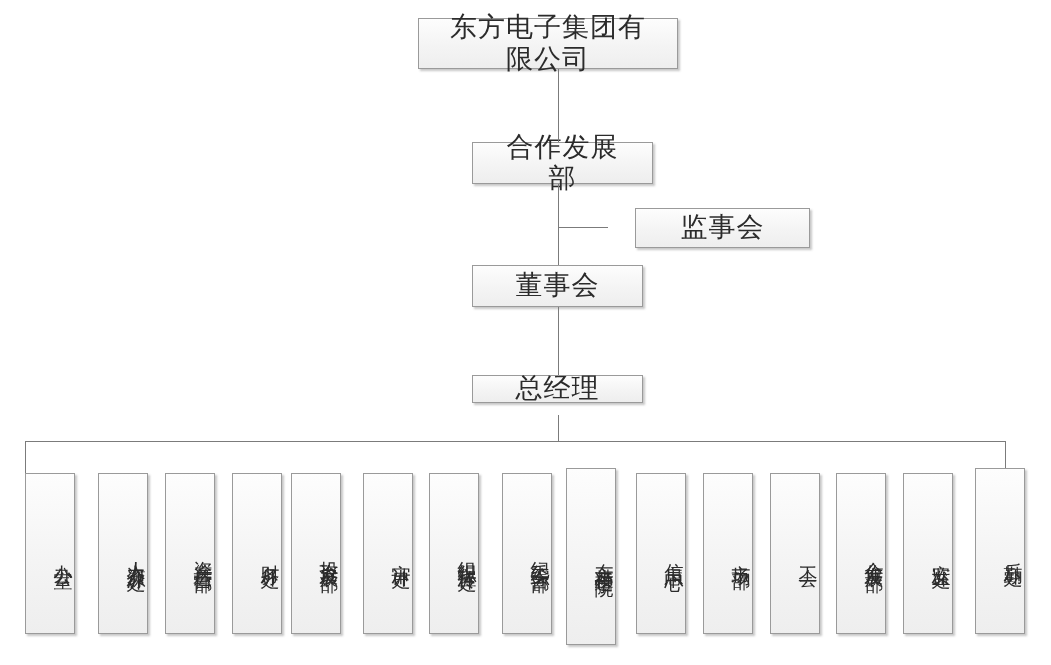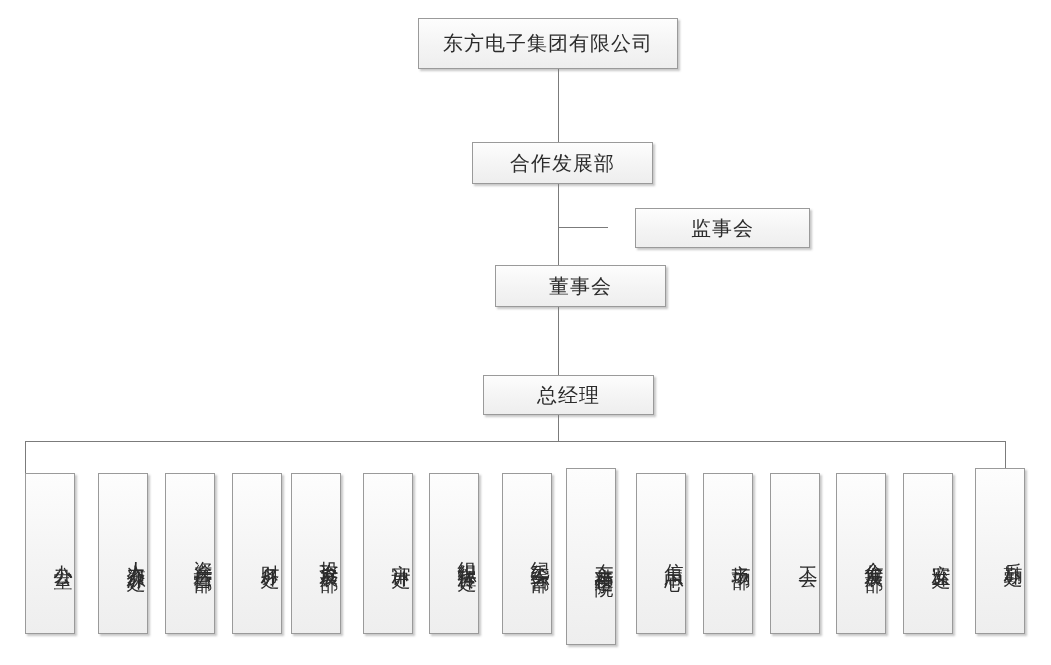--- a/index.html
+++ b/index.html
@@ -28,21 +28,21 @@
     display: flex;
     align-items: center;
     justify-content: center;
     text-align: center;
     line-height: 1.15;
     user-select: none;
   }
 
   
   .node.h {
-    font-size: 20px;
+    font-size: 27px;
     letter-spacing: 1px;
     padding: 0 24px;
   }
 
   
   .node.v {
     font-size: 19px;
     writing-mode: vertical-rl;
     text-orientation: upright;
     letter-spacing: 3px;
@@ -63,23 +63,23 @@
 <body>
 
 <div id="chart-root">
 
   <div class="node h" style="left:418px; top:18px; width:260px; height:51px;">东方电子集团有限公司</div>
 
   <div class="node h" style="left:472px; top:142px; width:181px; height:42px;">合作发展部</div>
 
   <div class="node h" style="left:635px; top:208px; width:175px; height:40px;">监事会</div>
 
-  <div class="node h" style="left:472px; top:265px; width:171px; height:42px;margin-left:23px;">董事会</div>
+  <div class="node h" style="left:472px; top:265px; width:171px; height:42px;">董事会</div>
 
-  <div class="node h" style="left:472px; top:375px; width:171px; height:40px;margin-left:11px;">总经理</div>
+  <div class="node h" style="left:472px; top:375px; width:171px; height:28px;">总经理</div>
 
   <div class="line v" style="left:558px; top:69px; height:73px;"></div>
 
   <div class="line v" style="left:558px; top:184px; height:81px;"></div>
 
   <div class="line h" style="left:558px; top:227px; width:50px;"></div>
 
   <div class="line v" style="left:558px; top:307px; height:68px;"></div>
 
   <div class="line v" style="left:558px; top:415px; height:26px;"></div>

